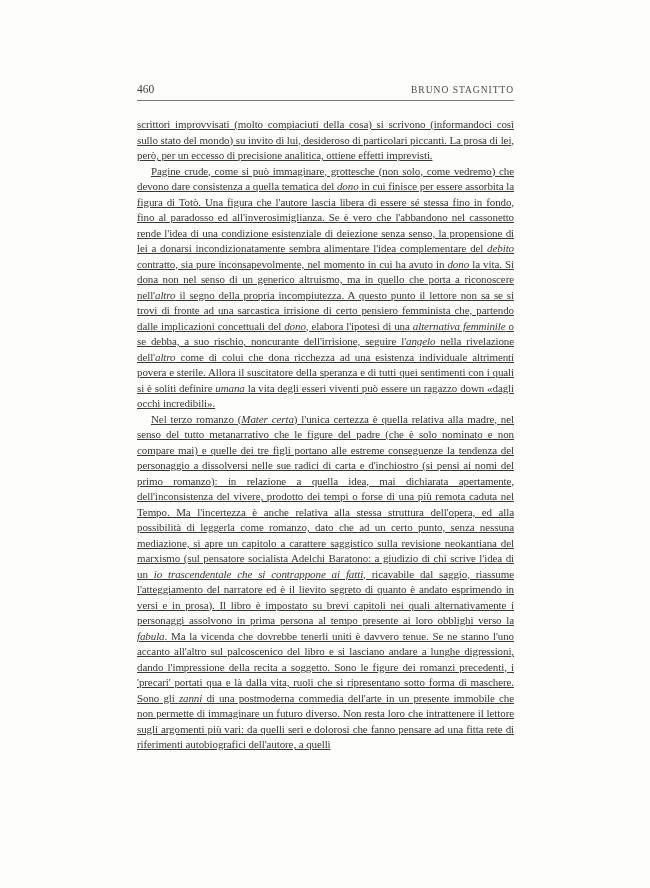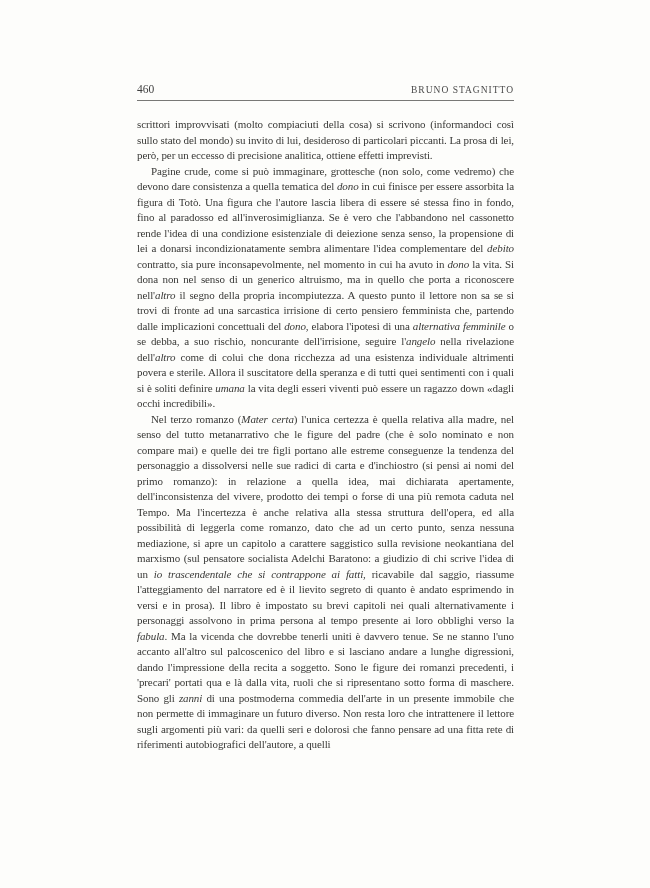--- a/index.html
+++ b/index.html
@@ -54,20 +54,21 @@
     width: 377px;
     font-size: 11px;
     line-height: 15.5px;
     letter-spacing: -0.1px;
     text-align: justify;
     color: #383836;
     hyphens: auto;
   }
   .body-text p {
     margin: 0;
+    text-decoration: underline;
   }
   .body-text p.indent {
     text-indent: 14px;
   }
   .body-text i {
     font-style: italic;
   }
 </style>
 </head>
 <body>

